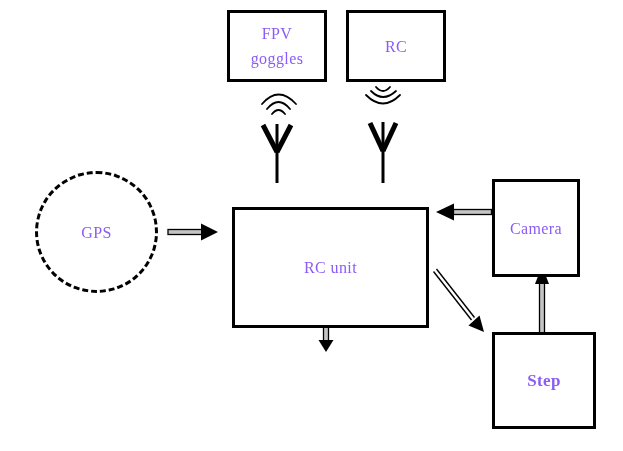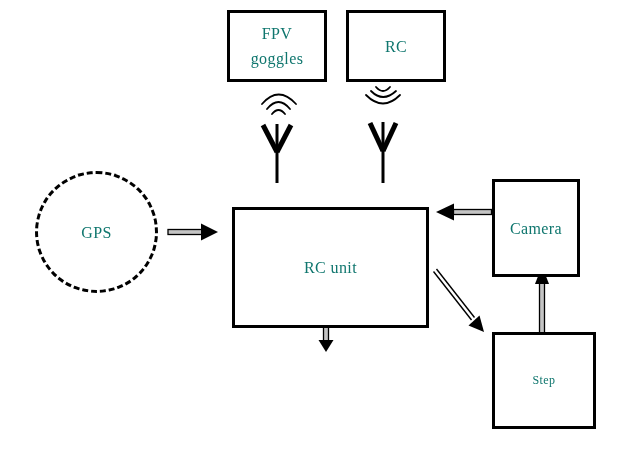--- a/index.html
+++ b/index.html
@@ -1,29 +1,29 @@
 <!DOCTYPE html>
 <html><head>
 <meta charset="utf-8">
 <style>
   html,body { margin:0; padding:0; background:#ffffff; }
   #canvas {
     position:relative; width:623px; height:451px; background:#ffffff;
-    font-family:"Liberation Serif","DejaVu Serif",serif; color:#0f766e;
+    font-family:"Liberation Serif","DejaVu Serif",serif; color:#8b5cf6;
     overflow:hidden;
   }
   .node {
     position:absolute; box-sizing:border-box; background:#ffffff;
     border:3px solid #000;
     display:flex; flex-direction:column; align-items:center; justify-content:center;
     font-size:16px; line-height:25px; letter-spacing:0.4px; text-align:center;
   }
   .node.dashed { border-style:dashed; }
   .node.circle { border-radius:50%; border-style:dashed; background:transparent; }
-  .node.bold-label { font-weight:normal; font-size:12px;align-items:center; }
+  .node.bold-label { font-weight:bold; font-size:17px;align-items:center; }
   .squiggle {
     text-decoration-line:underline;
     text-decoration-style:wavy;
     text-decoration-color:#ff0000;
     text-decoration-thickness:1px;
     text-underline-offset:4px;
   }
   #overlay { position:absolute; left:0; top:0; width:623px; height:451px; }
 
   

